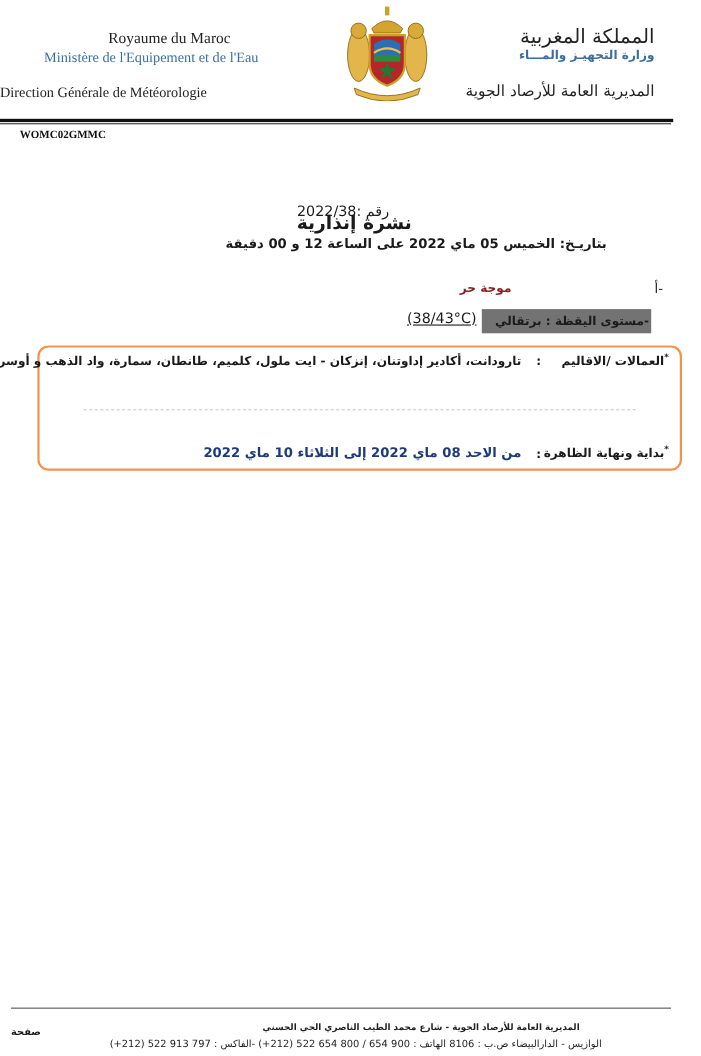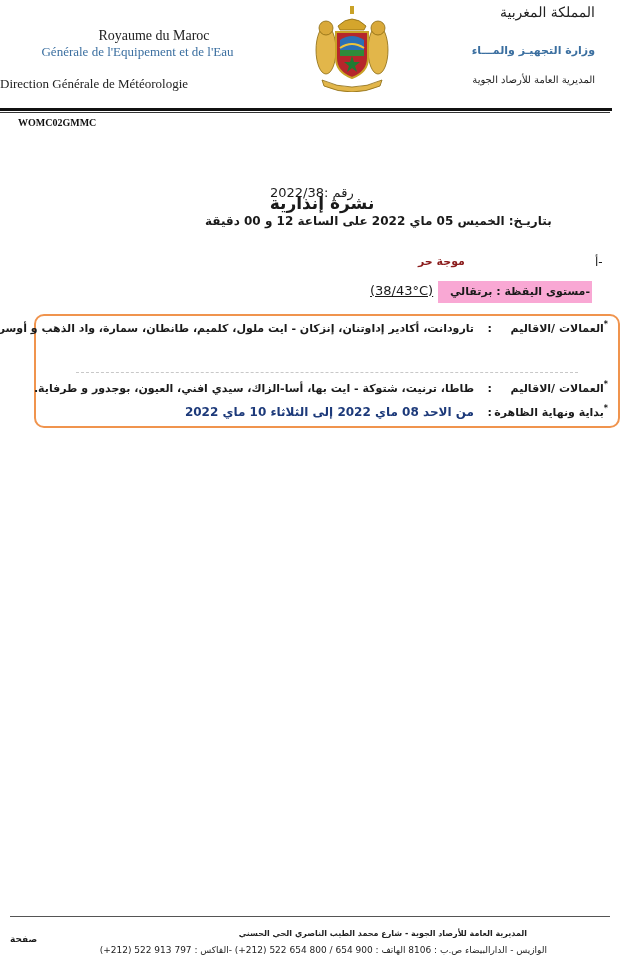--- a/index.html
+++ b/index.html
@@ -7,41 +7,41 @@
   .abs { position:absolute; }
   .serif { font-family:"Liberation Serif", "DejaVu Serif", serif; }
   .ar { direction:rtl; font-family:"DejaVu Sans", sans-serif; }
 
   
   #hdr-l1 { left:0; width:250px; top:28px; text-align:center; font-size:14px; color:#222;padding-left:29px; }
   #hdr-l2 { left:0; width:275px; top:44px; text-align:center; font-size:13px; color:#3b6fa0; }
   #hdr-l3 { left:0; width:275px; top:76px; text-align:left; font-size:13px; color:#222; }
 
   
-  #hdr-r1 { right:42px; top:4px; font-size:14px; color:#222; font-family:"DejaVu Serif", serif; }
+  #hdr-r1 { right:42px; top:22px; font-size:18px; color:#222; font-family:"DejaVu Serif", serif; }
   #hdr-r2 { right:42px; top:44px; font-size:11px; color:#3b6fa0; font-weight:bold; }
-  #hdr-r3 { right:42px; top:74px; font-size:10px; color:#222; font-family:"DejaVu Serif", serif; }
+  #hdr-r3 { right:42px; top:74px; font-size:14px; color:#222; font-family:"DejaVu Serif", serif; }
 
   
   #emblem { left:312px; top:4px; width:80px; height:88px; }
 
   
   #rule-thick { left:0; top:108px; width:612px; height:3px; background:#111; }
   #rule-thin { left:0; top:112px; width:610px; height:1px; background:#333; }
   #ref-code { left:18px; top:117px; font-size:10px; font-weight:bold; color:#111; }
   #title-inner { position:absolute; left:262px; top:158px; width:120px; text-align:center; font-size:17px; font-weight:bold; direction:rtl;margin-top:35px; }
   #num-row { left:270px; top:185px; font-size:13px; direction:rtl; }
   #date-row { left:205px; top:214px; font-size:12px; direction:rtl; font-weight:bold; }
 
   
   #sec-num { left:595px; top:255px; font-size:12px; }
   #phen-label { right:52px; top:255px; font-size:11px; font-weight:bold; text-decoration:underline; direction:rtl;margin-top:29px; }
   #phen-value { left:418px; top:255px; font-size:11px; font-weight:bold; color:#8b1c1c; direction:rtl; }
 
-  #alert-box { left:438px; top:281px; width:154px; height:22px; background:#f9a8d4; }
+  #alert-box { left:438px; top:281px; width:154px; height:22px; background:#737373; }
   #alert-text { right:2px; top:4px; font-size:11px; font-weight:bold; direction:rtl; color:#1a1a1a; }
   #temp { left:370px; top:283px; font-size:13px;text-decoration:underline; }
 
   
   #panel { left:34px; top:314px; width:586px; height:114px; border:2px solid #f0944e; border-radius:10px; box-sizing:border-box; }
   .row { position:absolute; right:10px; direction:rtl; font-size:11px; font-weight:bold; white-space:nowrap; }
   .row .k { display:inline-block; width:116px; }
   .row .sep { display:inline-block; width:18px; }
   .row .v { }
   .row .v.date { color:#1d3a7a; font-size:12px; }
@@ -55,21 +55,21 @@
   
   #foot-rule { left:10px; top:916px; width:600px; height:1px; background:#555; }
   #foot-page { left:10px; top:934px; font-size:9px; font-weight:bold; direction:rtl; }
   #foot-l1 { right:110px; top:929px; font-size:8px; direction:rtl; font-weight:bold; color:#222; white-space:nowrap; }
   #foot-l2 { right:90px; top:945px; font-size:9px; direction:rtl; color:#222; white-space:nowrap;margin-left:16px; }
 </style>
 </head>
 <body>
 
 <div class="abs serif" id="hdr-l1">Royaume du Maroc</div>
-<div class="abs serif" id="hdr-l2">Générale de l'Equipement et de l'Eau</div>
+<div class="abs serif" id="hdr-l2">Ministère de l'Equipement et de l'Eau</div>
 <div class="abs serif" id="hdr-l3">Direction Générale de Météorologie</div>
 
 <div class="abs" id="emblem">
   <svg width="80" height="88" viewBox="0 0 80 88">
 
     <rect x="38" y="2" width="4" height="8" fill="#c9a227"></rect>
     <path d="M26 22 Q40 8 54 22 L52 26 L28 26 Z" fill="#d4a52c" stroke="#8a6a10" stroke-width="0.8"></path>
 
     <ellipse cx="14" cy="46" rx="10" ry="24" fill="#e2b64a" stroke="#8a6a10" stroke-width="0.8"></ellipse>
     <ellipse cx="66" cy="46" rx="10" ry="24" fill="#e2b64a" stroke="#8a6a10" stroke-width="0.8"></ellipse>
@@ -107,23 +107,20 @@
 <div class="abs" id="alert-box">
   <div class="abs" id="alert-text">-مستوى اليقظة : برتقالي</div>
 </div>
 <div class="abs" id="temp">(38/43°C)</div>
 
 <div class="abs" id="panel">
   <div class="row" id="row1">
     <span class="k"><span class="star">*</span><span>العمالات /الاقاليم</span></span><span class="sep">:</span><span class="v">تارودانت، أكادير إداوتنان، إنزكان - ايت ملول، كلميم، طانطان، سمارة، واد الذهب و أوسرد.</span>
   </div>
   <div class="abs" id="dash"></div>
-  <div class="row" id="row3">
-    <span class="k"><span class="star">*</span><span>العمالات /الاقاليم</span></span><span class="sep">:</span><span class="v">طاطا، ترنيت، شتوكة - ايت بها، أسا-الزاك، سيدي افني، العيون، بوجدور و طرفاية.</span>
-  </div>
   <div class="row" id="row4">
     <span class="k"><span class="star">*</span><span>بداية ونهاية الظاهرة</span></span><span class="sep">:</span><span class="v date">من الاحد 08 ماي 2022 إلى الثلاثاء 10 ماي 2022</span>
   </div>
 </div>
 
 <div class="abs" id="foot-rule"></div>
 <div class="abs" id="foot-page">صفحة</div>
 <div class="abs" id="foot-l1">المديرية العامة للأرصاد الجوية - شارع محمد الطيب الناصري الحي الحسني</div>
 <div class="abs" id="foot-l2">الوازيس - الدارالبيضاء ص.ب : 8106   الهاتف : 900 654 / 800 654 522 (212+)  -الفاكس : 797 913 522 (212+)</div>
 

